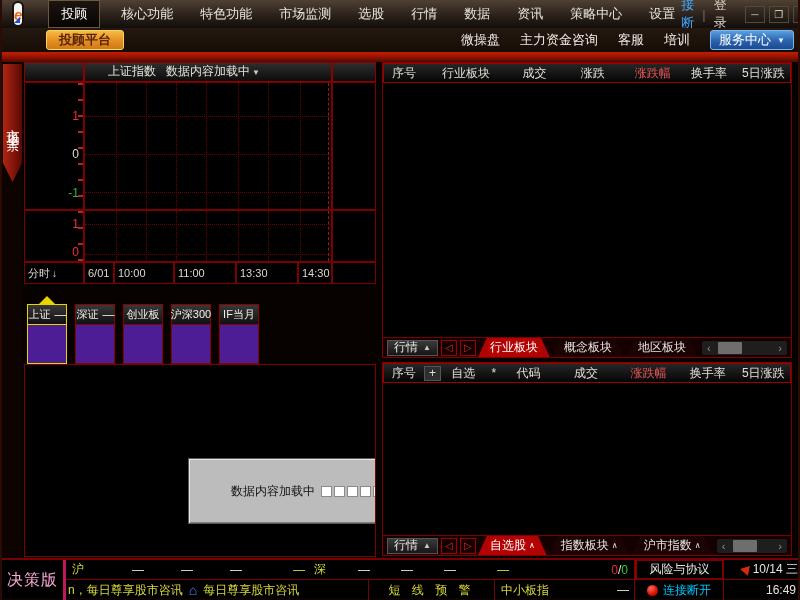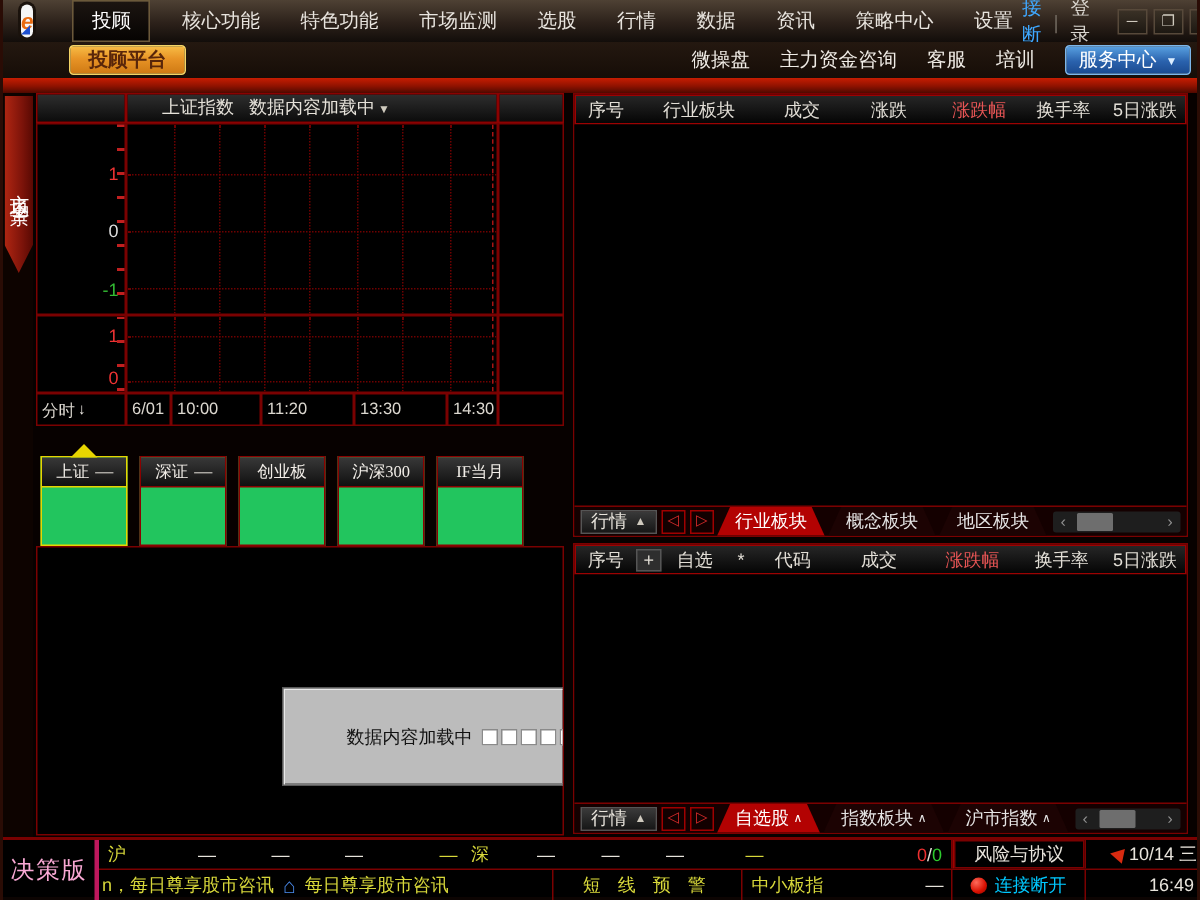--- a/index.html
+++ b/index.html
@@ -73,21 +73,21 @@
   .hline { position:absolute; left:0; width:100%; border-top:1px dotted #6e0101; }
   .vline { position:absolute; top:0; height:100%; border-left:1px dotted #6e0101; }
   .nowline { position:absolute; top:0; height:100%; border-left:1px dashed #a81414; }
   .time-row { grid-column:1 / span 3; display:flex; }
   .tcell { border:1px solid #7a0101; background:#000; color:#dcd8d0; font-size:11px;
     display:flex; align-items:center; padding-left:3px; white-space:nowrap; overflow:hidden; }
   .tcell .dn { font-size:10px; color:#f0ece6; margin-left:2px; }
 
   
   .index-row { position:absolute; left:25px; top:234px; height:70px; display:flex; gap:8px; }
-  .idx-box { width:58px; height:60px; margin-top:8px; border:1px solid #8b0101; background:#22c55e; position:relative;font-family:Liberation Serif, serif; }
+  .idx-box { width:40px; height:60px; margin-top:8px; border:1px solid #8b0101; background:#4c1d95; position:relative; }
   .idx-box.selected { border:1px solid #e8d500; }
   .idx-head { height:20px; background:linear-gradient(180deg,#383838,#101010);
     border-bottom:1px solid #8b0101; color:#f2eee8; font-size:11px;
     display:flex; align-items:center; justify-content:center; gap:4px; white-space:nowrap; }
   .idx-box.selected .idx-head { border-bottom:1px solid #e8d500; }
   .idx-tri { position:absolute; left:50%; top:-9px; transform:translateX(-50%); width:0; height:0;
     border-left:9px solid transparent; border-right:9px solid transparent; border-bottom:9px solid #e8d500; }
 
   
   .bl-panel { position:absolute; left:22px; top:302px; width:352px; height:193px;
@@ -263,21 +263,21 @@
         </div>
         <div class="cellb"></div>
 
         <div class="time-row">
           <div class="tcell" style="width:60px">
             <span>分时</span>
             <span class="dn">↓</span>
           </div>
           <div class="tcell" style="width:30px">6/01</div>
           <div class="tcell" style="width:60px">10:00</div>
-          <div class="tcell" style="width:62px">11:20</div>
+          <div class="tcell" style="width:62px">11:00</div>
           <div class="tcell" style="width:62px">13:30</div>
           <div class="tcell" style="width:34px">14:30</div>
           <div class="tcell" style="flex:1"></div>
         </div>
       </div>
     </div>
 
     <div class="index-row">
       <div class="idx-box selected">
         <span class="idx-tri"></span>

